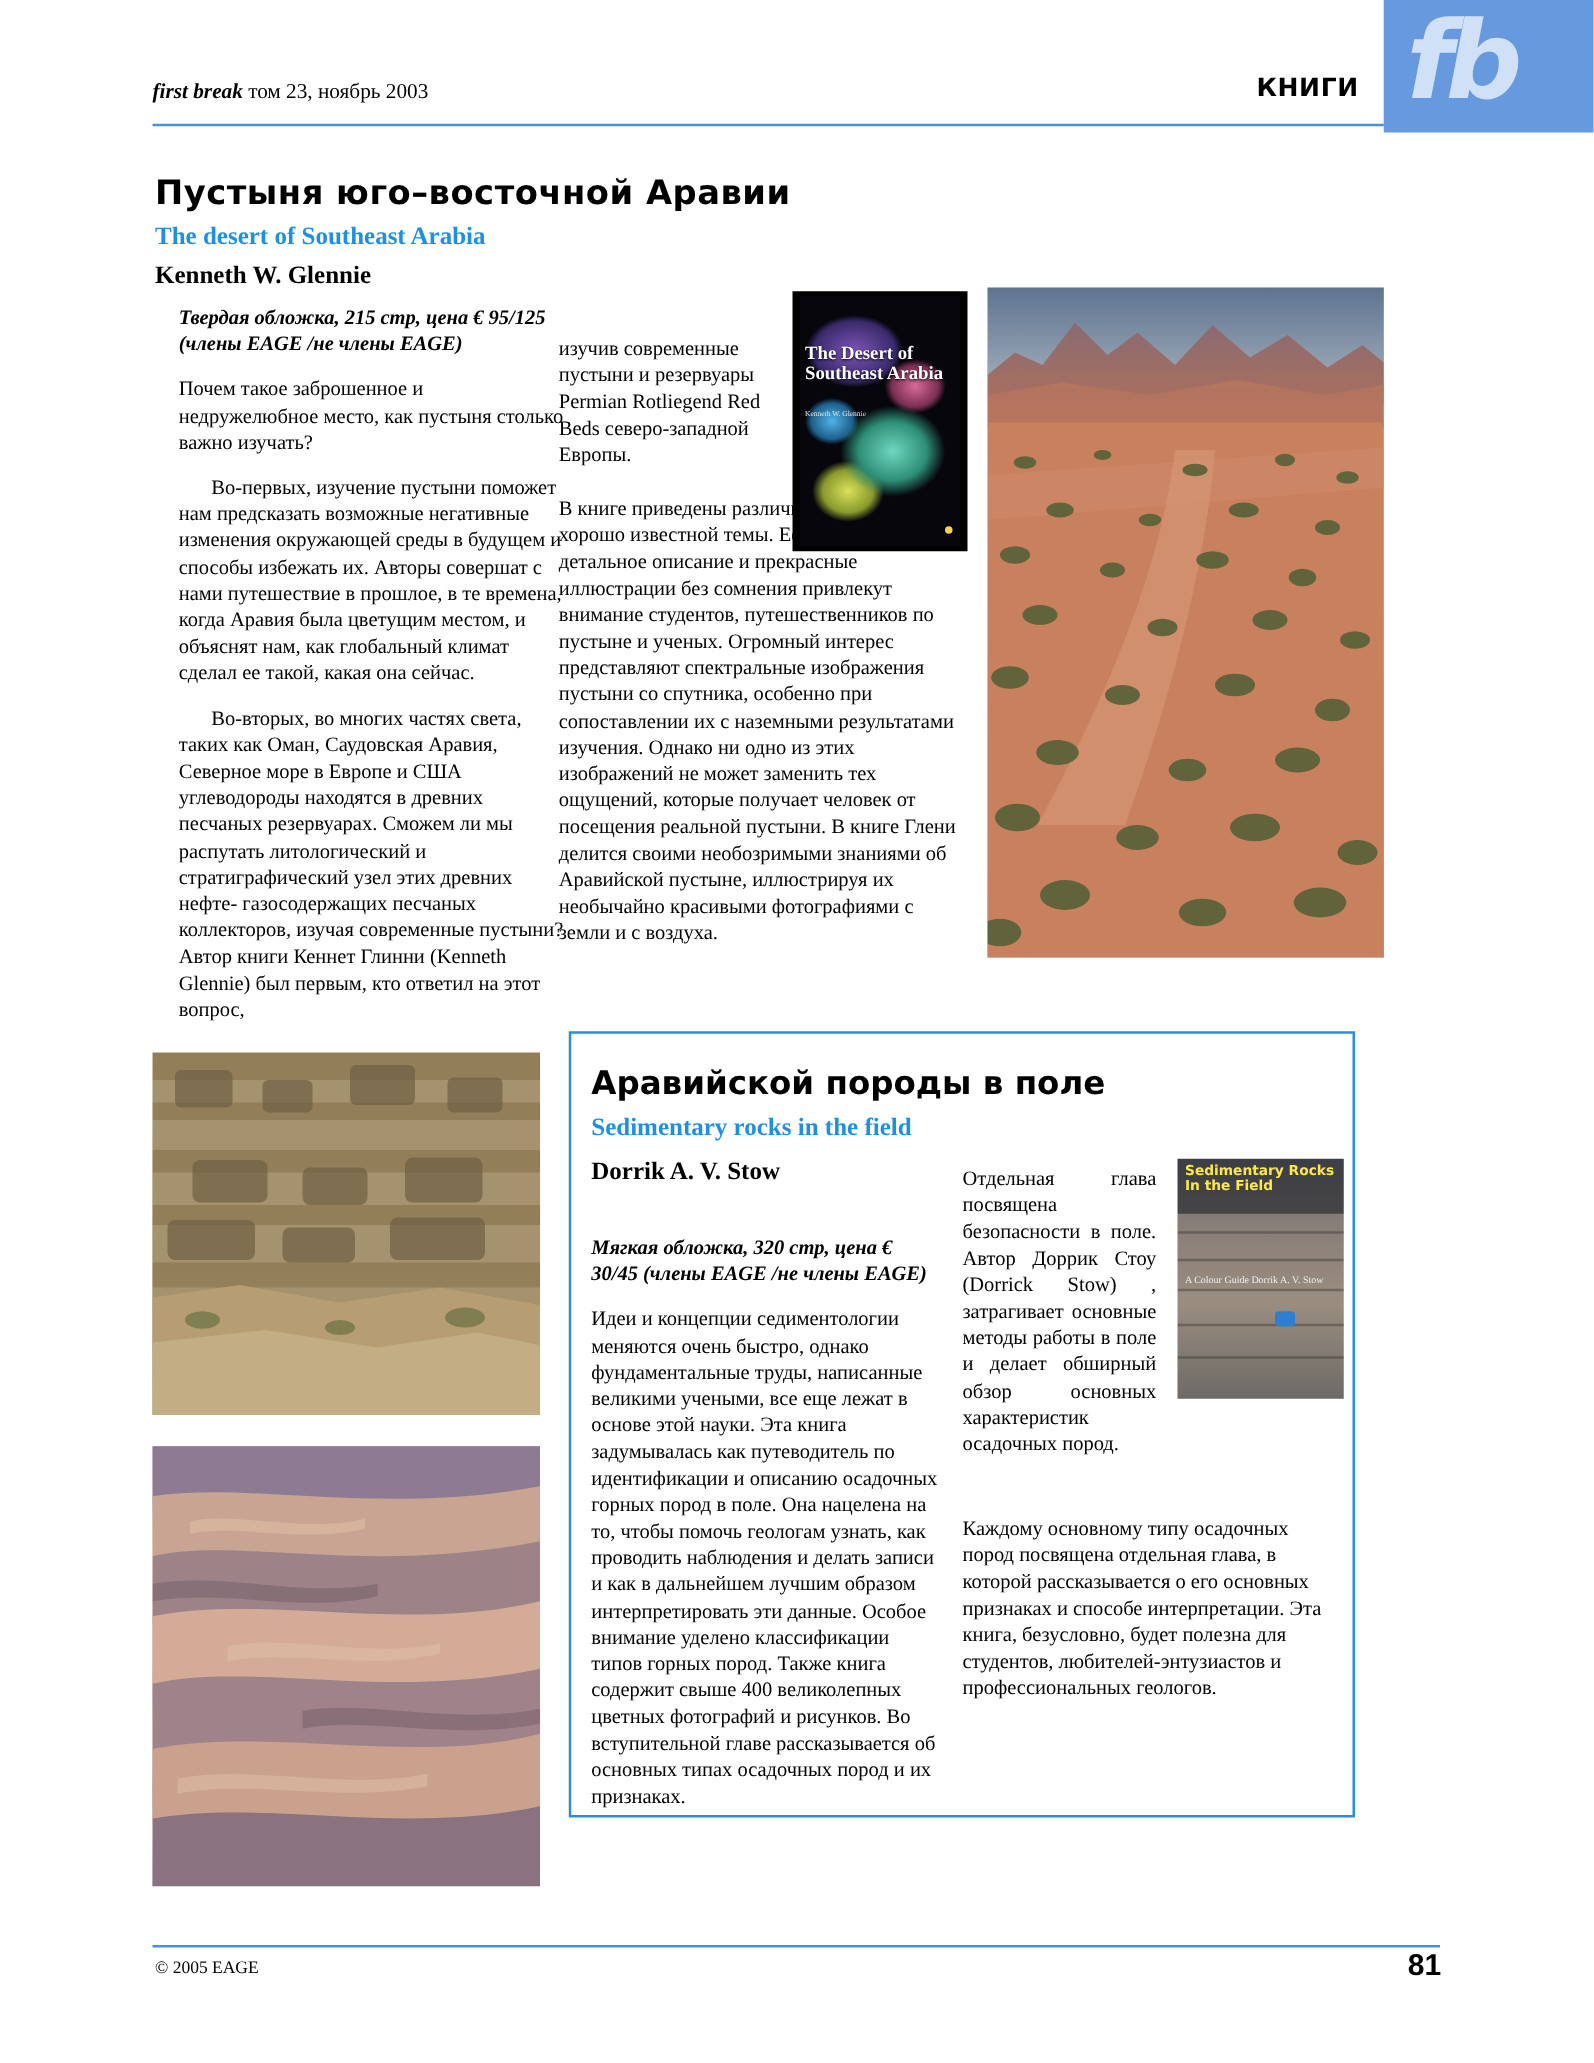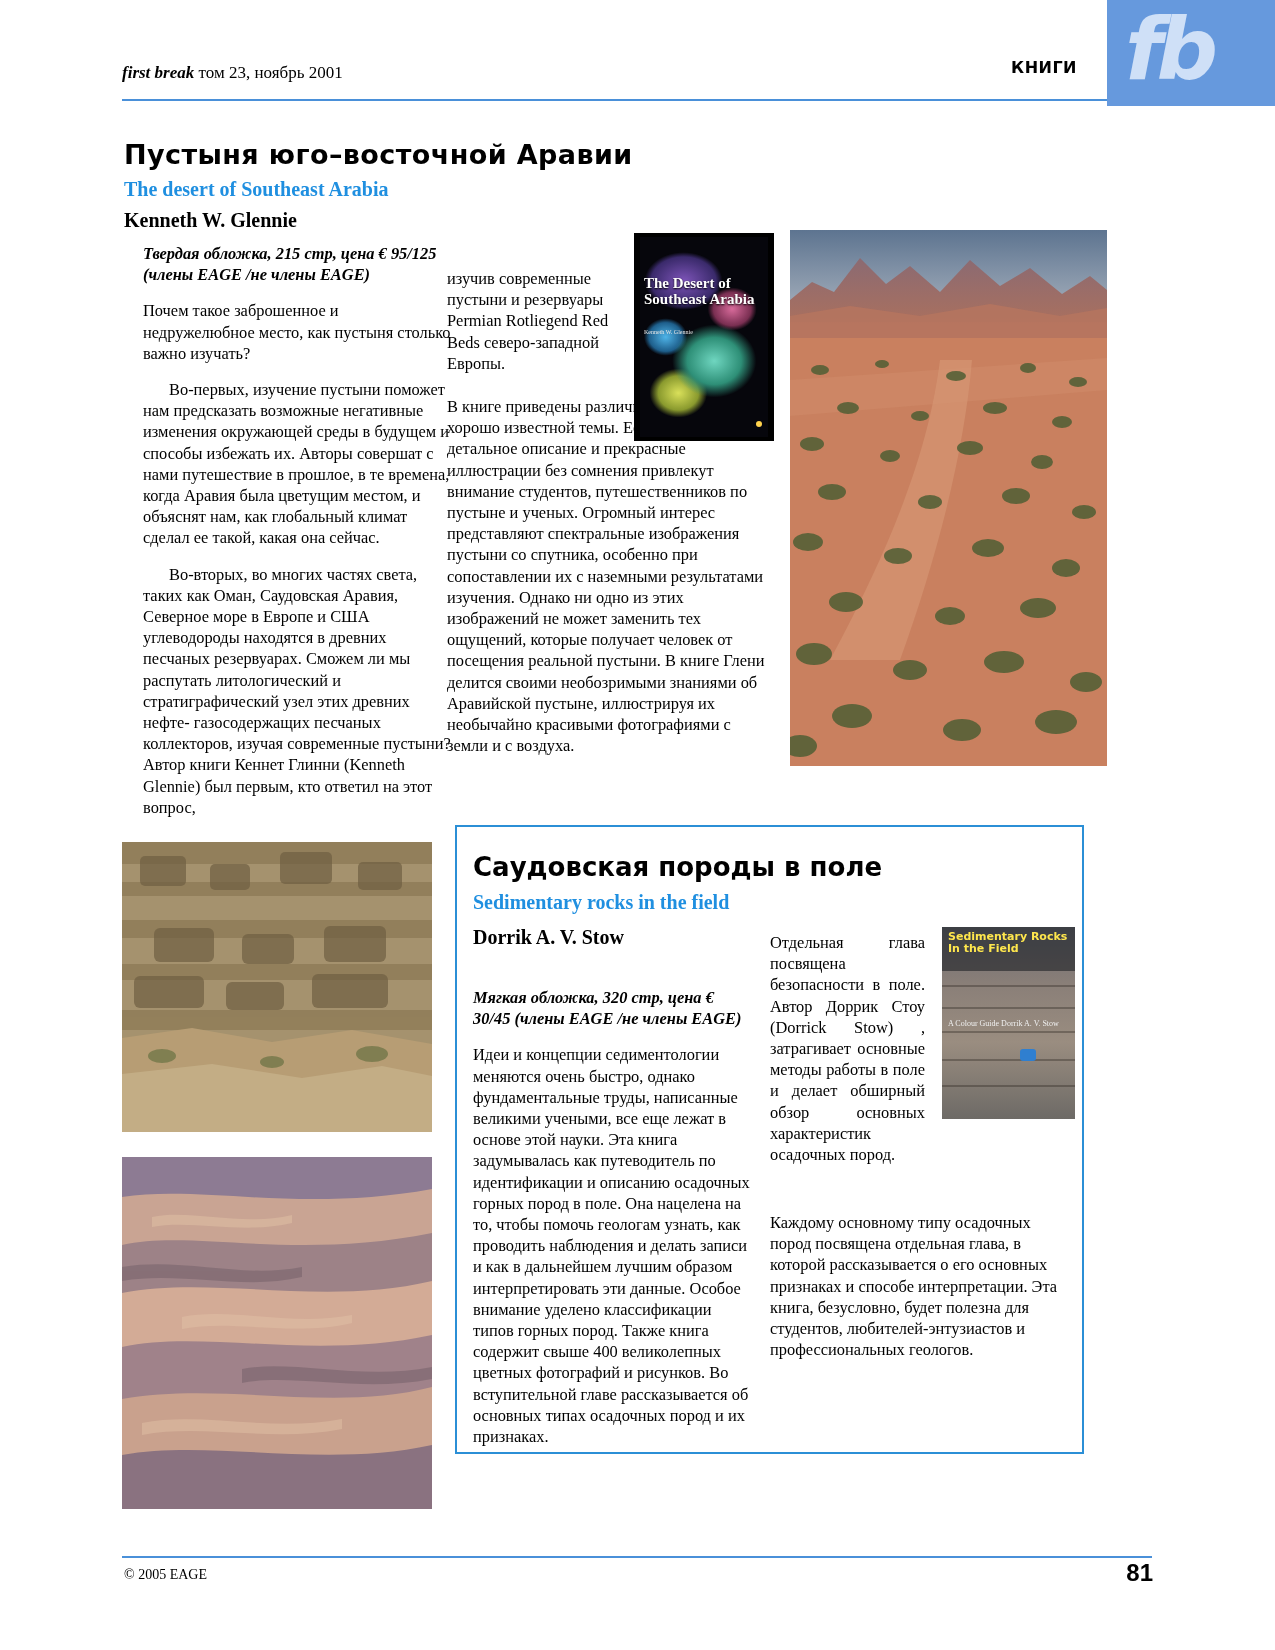--- a/index.html
+++ b/index.html
@@ -44,25 +44,25 @@
     top: 63px;
     font-size: 17px;
     white-space: nowrap;
   }
   .header-left .fb-italic {
     font-style: italic;
     font-weight: bold;
   }
   .header-right {
     position: absolute;
-    right: 198px;
+    right: 188px;
     top: 58px;
     font-family: "DejaVu Sans", sans-serif;
     font-weight: bold;
-    font-size: 16px;
+    font-size: 20px;
     letter-spacing: 0.5px;
   }
   .header-rule {
     position: absolute;
     left: 122px;
     top: 99px;
     width: 985px;
     height: 2px;
     background: #4a90d9;
   }
@@ -258,21 +258,21 @@
   }
 </style>
 </head>
 <body>
 
 <div class="fb-logo-box">
   <div class="fb-logo-glyph">fb</div>
 </div>
 
 <div class="header-left">
-  <span class="fb-italic">first break</span><span> том  23, ноябрь 2001</span>
+  <span class="fb-italic">first break</span><span> том  23, ноябрь 2003</span>
 </div>
 
 <div class="header-right">КНИГИ</div>
 <div class="header-rule"></div>
 
 <div class="title-ru">Пустыня юго–восточной Аравии</div>
 <div class="title-en">The desert of Southeast Arabia</div>
 <div class="author-1">Kenneth W. Glennie</div>
 
 <div class="col" id="col1">
@@ -399,21 +399,21 @@
       <path d="M20 266 C80 254, 150 276, 220 262 L220 272 C150 286, 80 266, 20 278 Z"></path>
     </g>
     <g fill="#6d5a63" opacity=".45">
       <path d="M0 110 C60 100, 120 122, 180 110 L180 120 C120 134, 60 114, 0 124 Z"></path>
       <path d="M120 212 C170 202, 240 224, 310 210 L310 222 C240 236, 170 216, 120 226 Z"></path>
     </g>
   </svg>
 </div>
 
 <div id="review-box">
-  <div class="box-title-ru">Саудовская породы в поле</div>
+  <div class="box-title-ru">Аравийской породы в поле</div>
   <div class="box-title-en">Sedimentary rocks in the field</div>
   <div class="box-author">Dorrik A. V. Stow</div>
 
   <div id="bcol1">
     <p class="meta-italic">Мягкая обложка, 320 стр, цена € 30/45 (члены EAGE  /не члены EAGE)</p>
     <p>Идеи и концепции седиментологии меняются очень быстро, однако фундаментальные труды, написанные великими учеными, все еще лежат в основе этой науки. Эта книга задумывалась как путеводитель по  идентификации и описанию осадочных горных пород в поле. Она нацелена на то, чтобы помочь  геологам узнать, как проводить наблюдения и делать записи и как в дальнейшем лучшим образом интерпретировать эти данные. Особое внимание уделено классификации типов горных пород. Также книга содержит свыше 400 великолепных цветных фотографий и рисунков. Во вступительной главе рассказывается об основных типах осадочных пород и их признаках.</p>
   </div>
 
   <div id="bcol2">
     <p>Отдельная глава посвящена безопасности в поле. Автор Доррик Стоу (Dorrick Stow) , затрагивает основные методы работы в поле и делает обширный обзор основных характеристик осадочных пород.</p>

